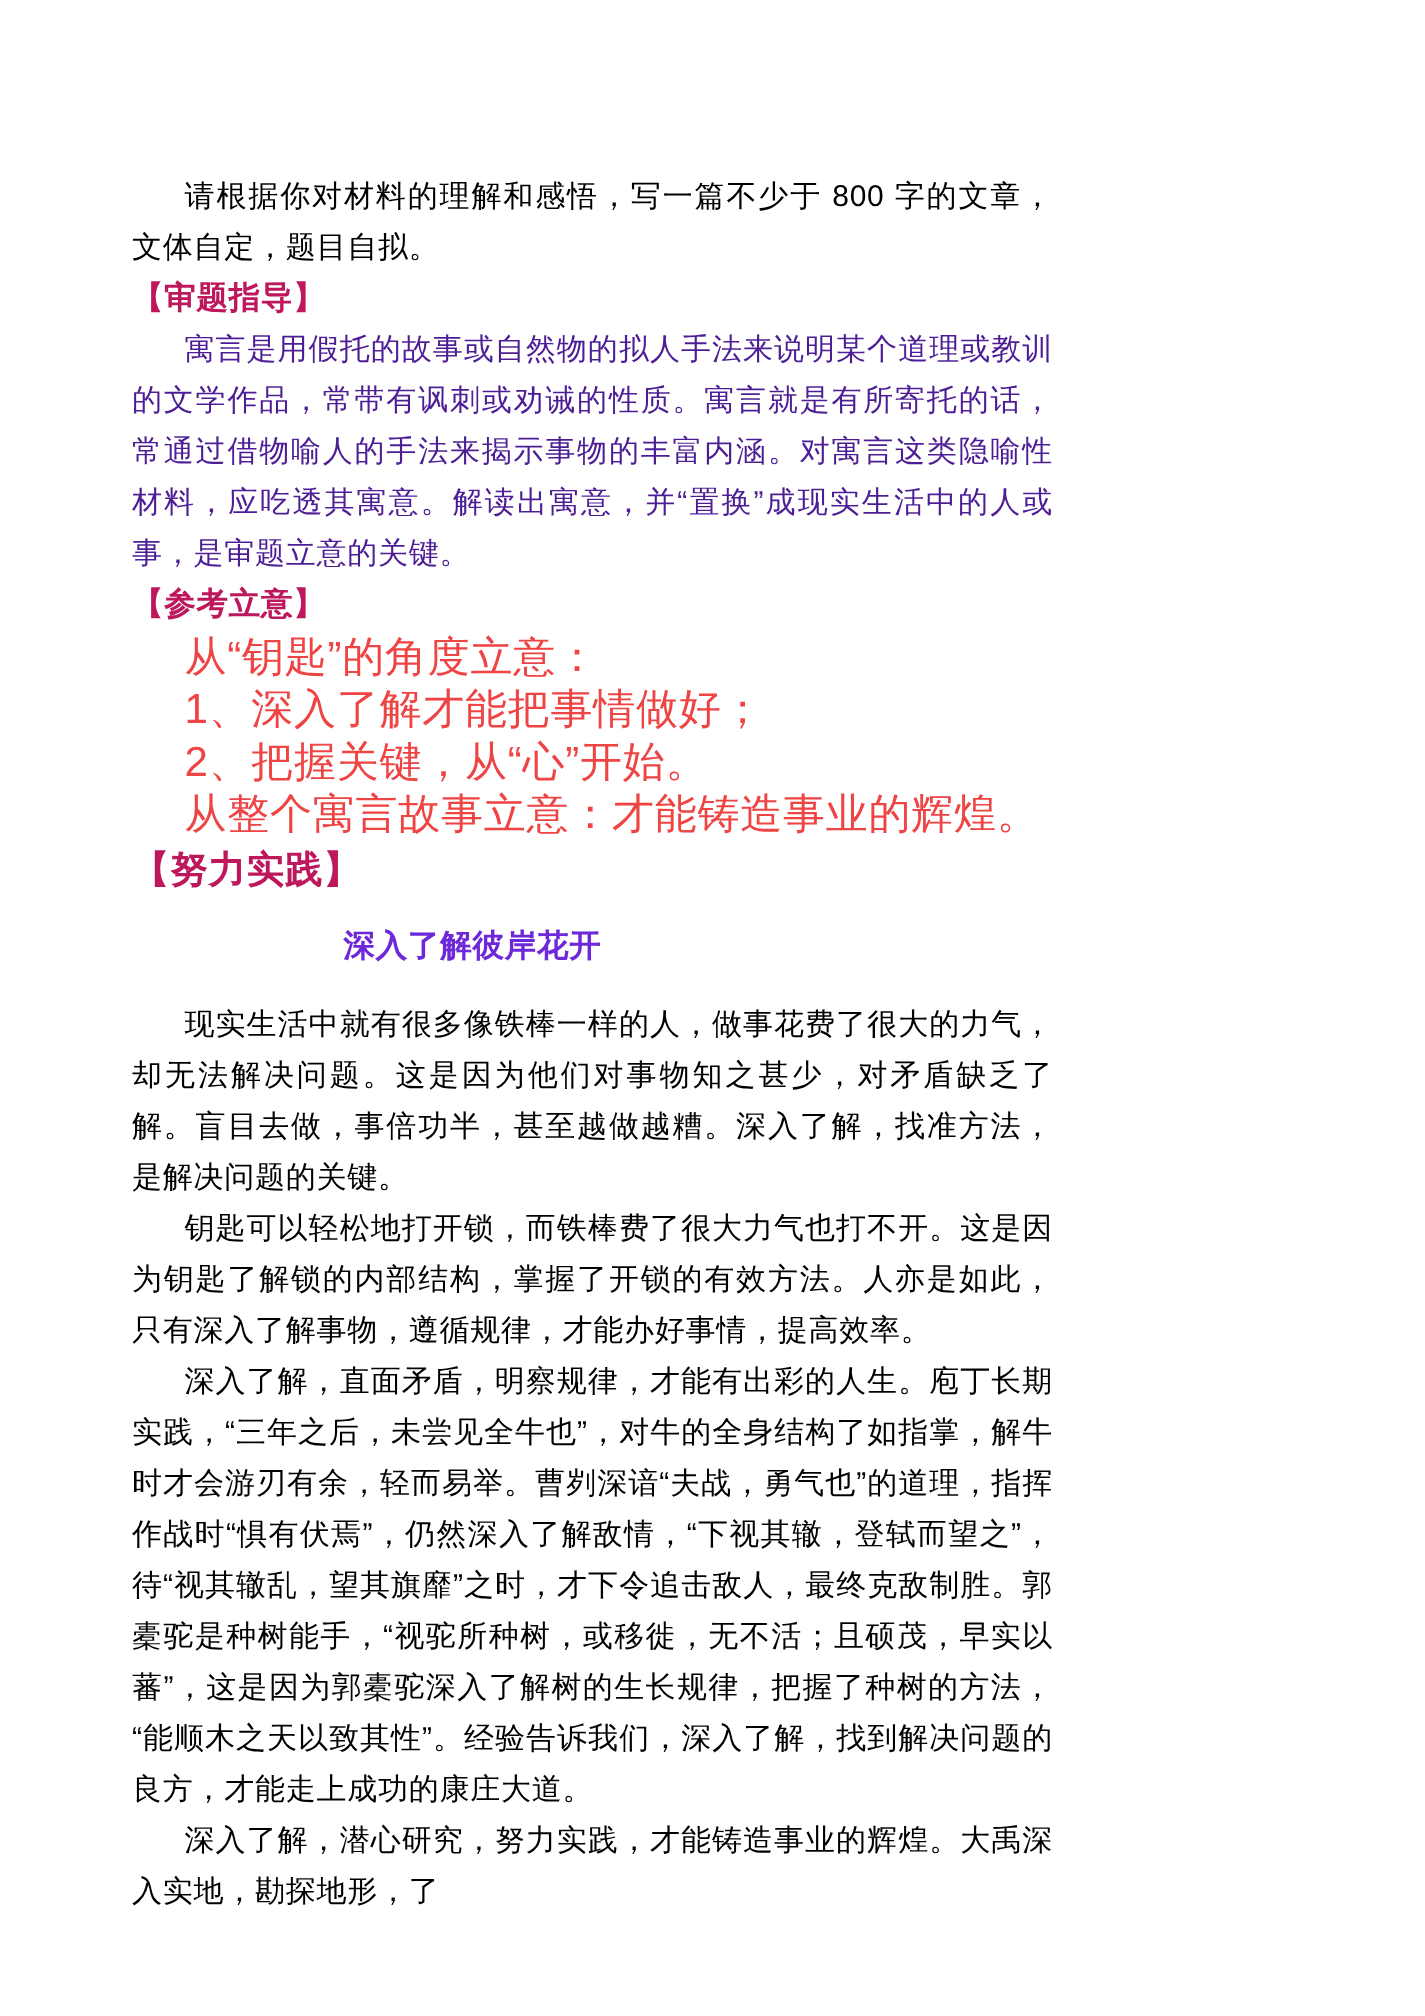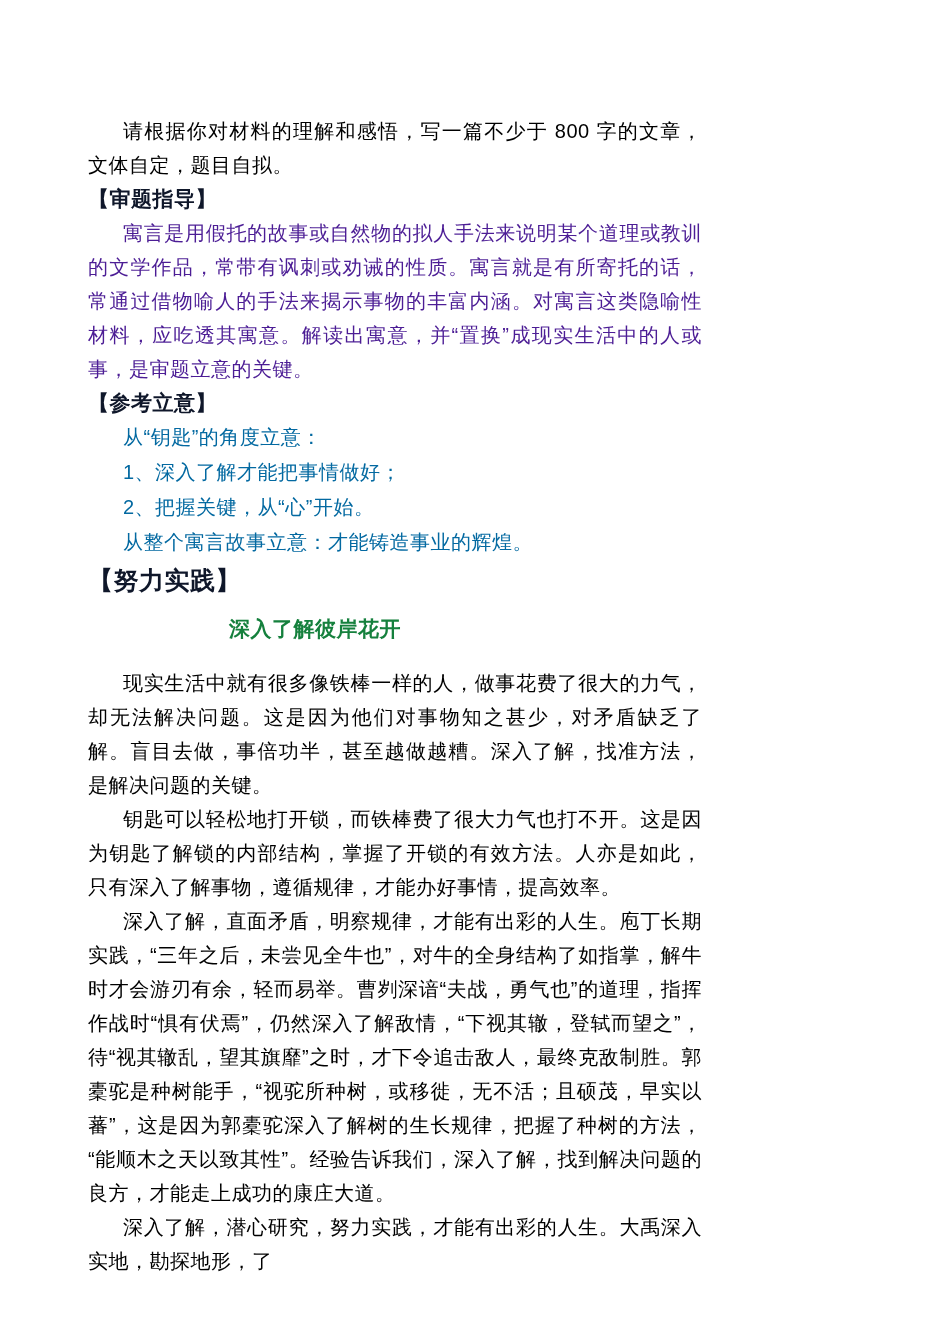--- a/index.html
+++ b/index.html
@@ -24,48 +24,47 @@
     margin: 0;
     font-size: 20px;
     line-height: 34px;
     text-indent: 35px;
     text-align: justify;
     letter-spacing: 0.5px;
   }
   .red { color: #4c1d95; }
   .section-heading {
     margin: 0;
-    color: #0f172a;
+    color: #be185d;
     font-weight: bold;
     font-size: 21px;
     line-height: 34px;
     letter-spacing: 0.5px;
   }
   .section-heading.big {
     font-size: 25px;
     line-height: 40px;
   }
   .cankao-item {
     margin: 0;
-    font-size: 20px;
+    font-size: 28px;
     line-height: 35px;
     text-indent: 35px;
-    color: #0369a1;
+    color: #ef4444;
     letter-spacing: 0.5px;
   }
   .essay-title {
     margin: 14px 0 18px 0;
     padding-right: 160px;      
     text-align: center;
     font-weight: bold;
     font-size: 21px;
     line-height: 34px;
-    color: #15803d;
+    color: #6d28d9;
     letter-spacing: 0.5px;
-    font-family: Liberation Mono, monospace;
   }
 </style>
 </head>
 <body>
 
 <div class="page">
   <div class="content">
 
     <p class="body-par">请根据你对材料的理解和感悟，写一篇不少于 800 字的文章，文体自定，题目自拟。</p>
 
@@ -78,16 +77,16 @@
     <p class="cankao-item">2、把握关键，从“心”开始。</p>
     <p class="cankao-item">从整个寓言故事立意：才能铸造事业的辉煌。</p>
 
     <h2 class="section-heading big">【努力实践】</h2>
 
     <p class="essay-title">深入了解彼岸花开</p>
 
     <p class="body-par">现实生活中就有很多像铁棒一样的人，做事花费了很大的力气，却无法解决问题。这是因为他们对事物知之甚少，对矛盾缺乏了解。盲目去做，事倍功半，甚至越做越糟。深入了解，找准方法，是解决问题的关键。</p>
     <p class="body-par">钥匙可以轻松地打开锁，而铁棒费了很大力气也打不开。这是因为钥匙了解锁的内部结构，掌握了开锁的有效方法。人亦是如此，只有深入了解事物，遵循规律，才能办好事情，提高效率。</p>
     <p class="body-par">深入了解，直面矛盾，明察规律，才能有出彩的人生。庖丁长期实践，“三年之后，未尝见全牛也”，对牛的全身结构了如指掌，解牛时才会游刃有余，轻而易举。曹刿深谙“夫战，勇气也”的道理，指挥作战时“惧有伏焉”，仍然深入了解敌情，“下视其辙，登轼而望之”，待“视其辙乱，望其旗靡”之时，才下令追击敌人，最终克敌制胜。郭橐驼是种树能手，“视驼所种树，或移徙，无不活；且硕茂，早实以蕃”，这是因为郭橐驼深入了解树的生长规律，把握了种树的方法，“能顺木之天以致其性”。经验告诉我们，深入了解，找到解决问题的良方，才能走上成功的康庄大道。</p>
-    <p class="body-par">深入了解，潜心研究，努力实践，才能有出彩的人生。大禹深入实地，勘探地形，了</p>
+    <p class="body-par">深入了解，潜心研究，努力实践，才能铸造事业的辉煌。大禹深入实地，勘探地形，了</p>
 
   </div>
 </div>
 
 </body></html>

